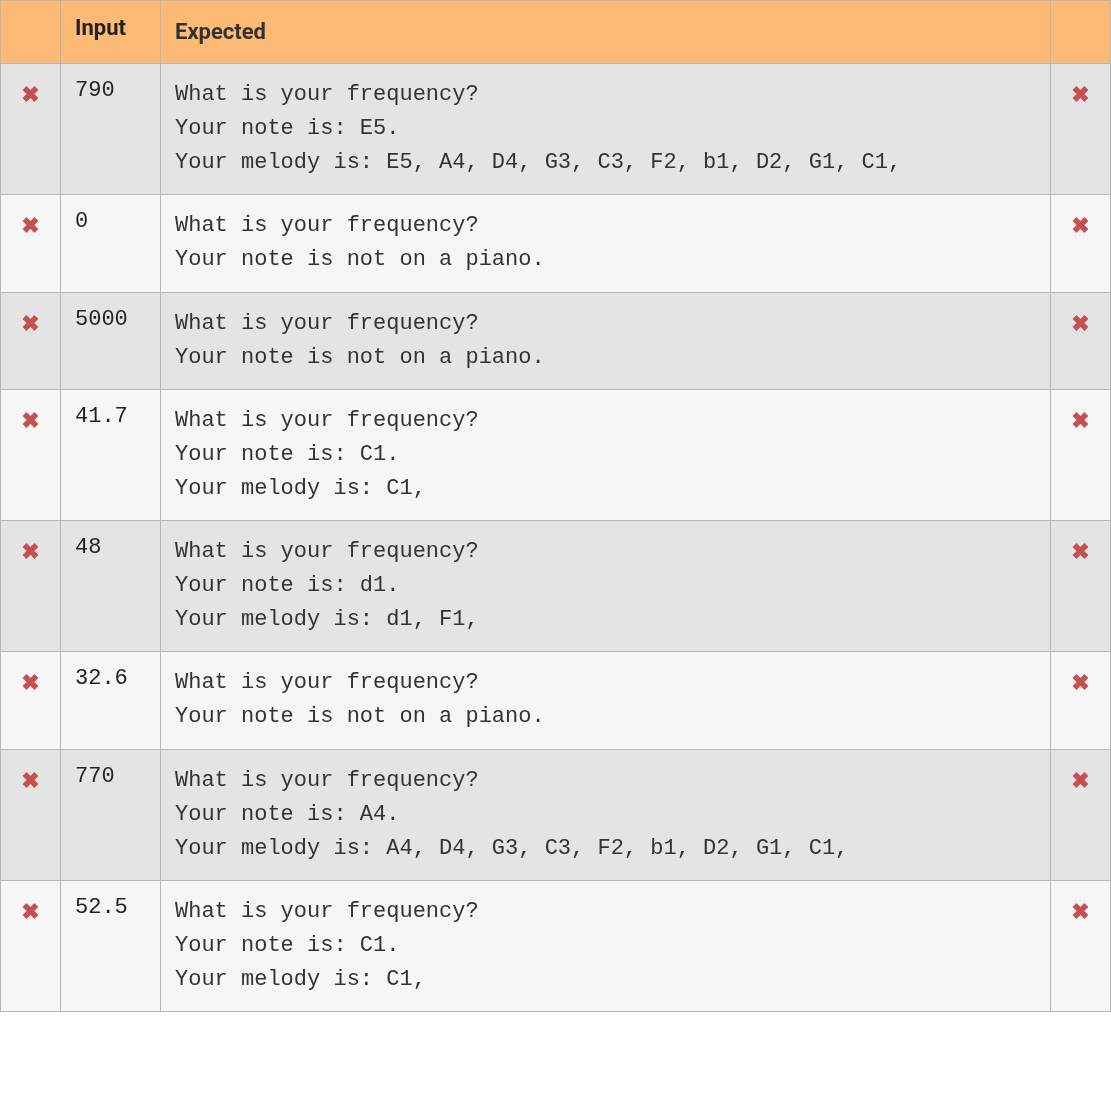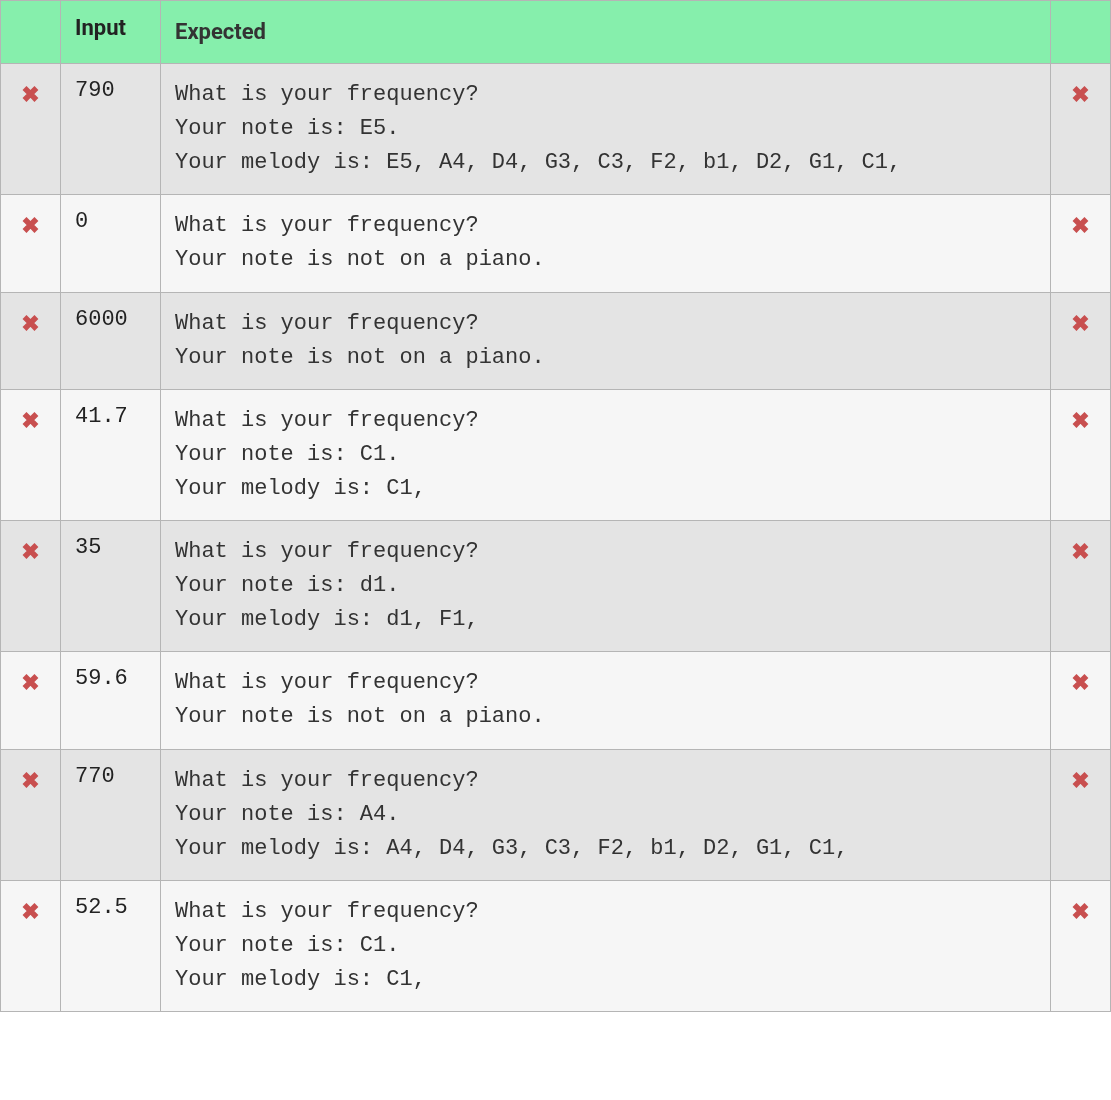--- a/index.html
+++ b/index.html
@@ -16,21 +16,21 @@
     width: 100%;
     table-layout: auto;
   }
   th, td {
     border: 1px solid #b5b5b5;
     padding: 14px 14px;
     text-align: left;
     vertical-align: top;
   }
   thead th {
-    background: #86efac;
+    background: #fdba74;
     font-weight: 700;
   }
   tbody tr:nth-child(odd) td {
     background: #e4e4e4;
   }
   tbody tr:nth-child(even) td {
     background: #f6f6f6;
   }
   .status-col {
     width: 60px;
@@ -88,44 +88,44 @@
       </tr>
       <tr>
         <td class="status-col"><span class="fail-icon">✖</span></td>
         <td class="input-col">0</td>
         <td class="expected-col">What is your frequency?
 Your note is not on a piano.</td>
         <td class="status-col"><span class="fail-icon">✖</span></td>
       </tr>
       <tr>
         <td class="status-col"><span class="fail-icon">✖</span></td>
-        <td class="input-col">6000</td>
+        <td class="input-col">5000</td>
         <td class="expected-col">What is your frequency?
 Your note is not on a piano.</td>
         <td class="status-col"><span class="fail-icon">✖</span></td>
       </tr>
       <tr>
         <td class="status-col"><span class="fail-icon">✖</span></td>
         <td class="input-col">41.7</td>
         <td class="expected-col">What is your frequency?
 Your note is: C1.
 Your melody is: C1,</td>
         <td class="status-col"><span class="fail-icon">✖</span></td>
       </tr>
       <tr>
         <td class="status-col"><span class="fail-icon">✖</span></td>
-        <td class="input-col">35</td>
+        <td class="input-col">48</td>
         <td class="expected-col">What is your frequency?
 Your note is: d1.
 Your melody is: d1, F1,</td>
         <td class="status-col"><span class="fail-icon">✖</span></td>
       </tr>
       <tr>
         <td class="status-col"><span class="fail-icon">✖</span></td>
-        <td class="input-col">59.6</td>
+        <td class="input-col">32.6</td>
         <td class="expected-col">What is your frequency?
 Your note is not on a piano.</td>
         <td class="status-col"><span class="fail-icon">✖</span></td>
       </tr>
       <tr>
         <td class="status-col"><span class="fail-icon">✖</span></td>
         <td class="input-col">770</td>
         <td class="expected-col">What is your frequency?
 Your note is: A4.
 Your melody is: A4, D4, G3, C3, F2, b1, D2, G1, C1,</td>

